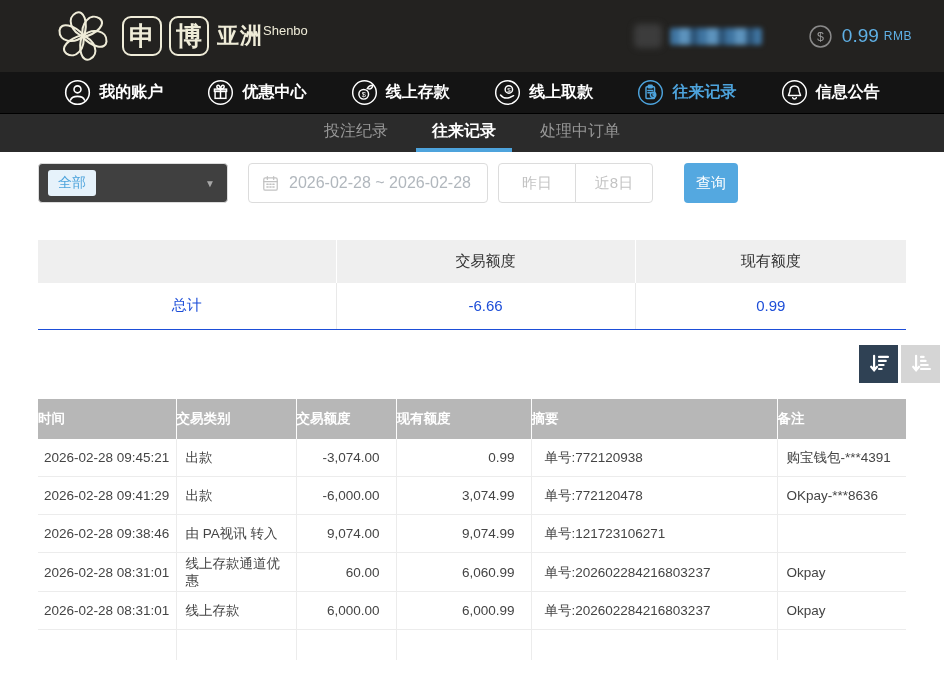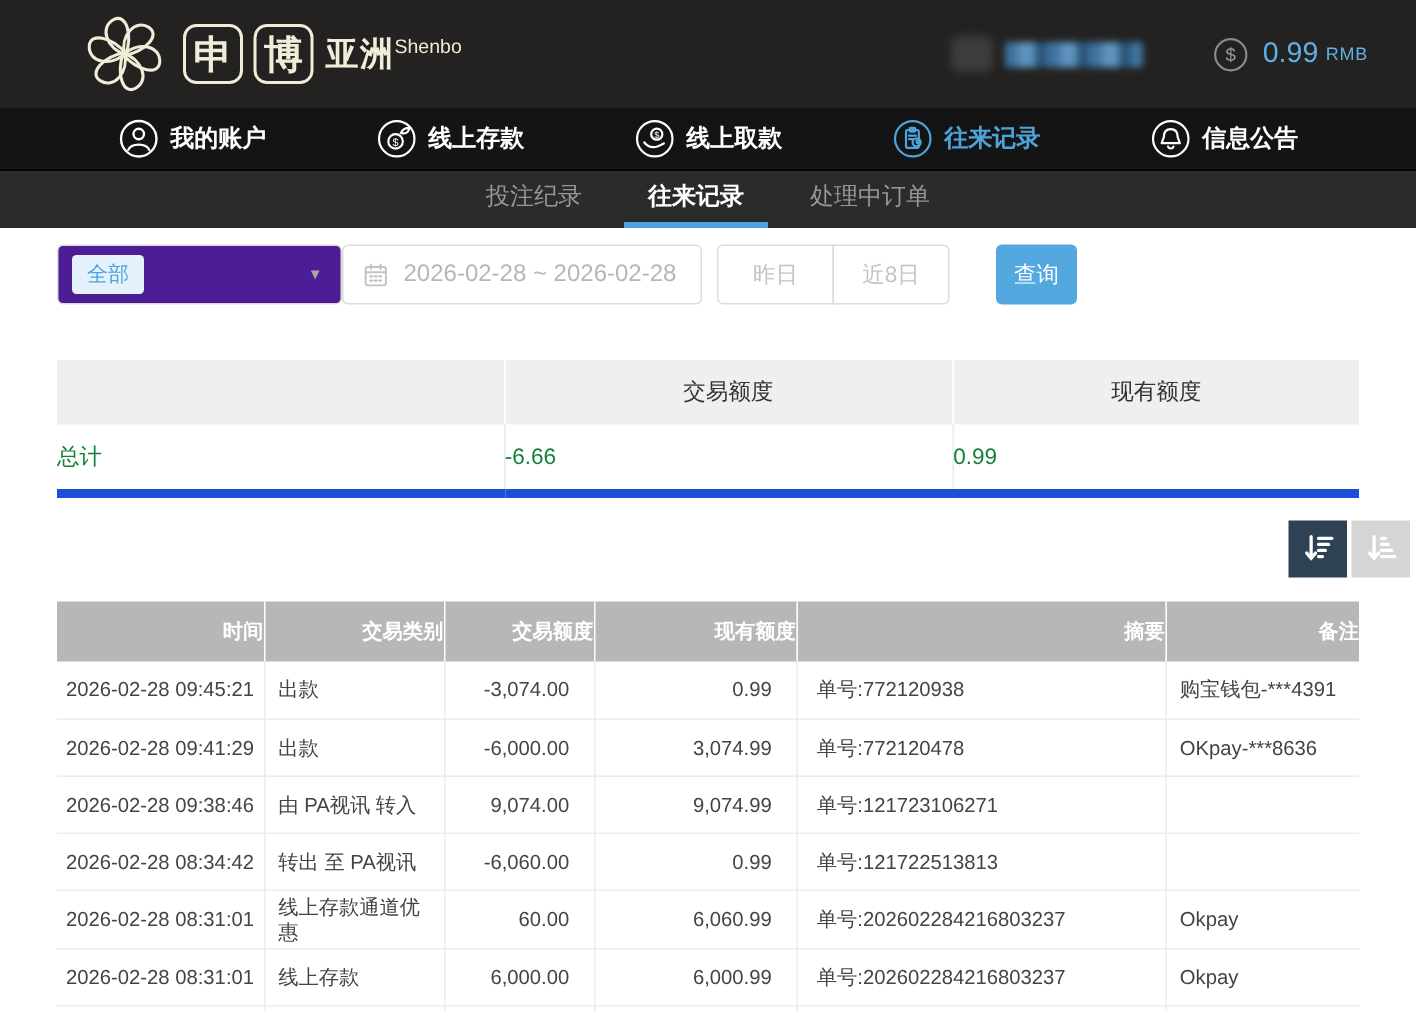--- a/index.html
+++ b/index.html
@@ -42,58 +42,58 @@
   .subtab { padding:0 16px; font-size:16px; color:#979797; display:flex; align-items:center;
             border-bottom:4px solid transparent; cursor:pointer;font-family:Liberation Serif, serif; }
   .subtab.active { color:#fff; font-weight:bold; border-bottom-color:#4da3dc; }
 
   
   .content { padding:0 38px; background:#fff; }
 
   .filter-row { margin-top:11px; height:40px; display:flex; align-items:center; }
   .type-select { width:190px; height:40px; border:1px solid #dcdcdc; border-radius:4px;
                  display:flex; align-items:center; justify-content:space-between;
-                 padding:0 12px 0 9px; cursor:pointer; background:#4c1d95; }
+                 padding:0 12px 0 9px; cursor:pointer; background:#404040; }
   .type-chip { background:#e6f2fb; color:#4da3dc; font-size:14px; padding:4px 10px; border-radius:3px; }
   .select-caret { color:#a7a7a7; font-size:10px; }
   .date-picker { width:240px; height:40px; border:1px solid #dcdcdc; border-radius:4px;
-                 display:flex; align-items:center; padding:0 12px; cursor:pointer; }
+                 margin-left:20px; display:flex; align-items:center; padding:0 12px; cursor:pointer; }
   .date-picker svg { width:19px; height:19px; margin-right:9px; }
   .date-text { color:#b1b7bd; font-size:16px; }
   .quick-group { display:flex; margin-left:10px; }
   .quick-btn { width:78px; height:40px; background:#fff; border:1px solid #dcdcdc; font-size:15px;
                color:#c3c3c3; cursor:pointer; margin-left:-1px; font-family:inherit; }
   .quick-btn:first-child { margin-left:0; border-radius:4px 0 0 4px; }
   .quick-btn:last-child { border-radius:0 4px 4px 0; }
   .quick-btn.active { border-color:#54a8e0; color:#54a8e0; position:relative; z-index:2; }
   .query-btn { width:54px; height:40px; margin-left:31px; background:#54a8e0; color:#fff;
                border:none; border-radius:4px; font-size:15px; cursor:pointer; font-family:inherit; }
 
   
   .summary-table { width:868px; margin-top:37px; border-collapse:collapse; table-layout:fixed; }
   .summary-table th { height:43px; background:#efefef; font-size:15px; font-weight:normal;
                       color:#333; text-align:center; border-right:1px solid #fff; }
   .summary-table th:last-child { border-right:none; }
-  .summary-table td { height:46px; font-size:15px; color:#15803d; text-align:left;
-                      border-bottom:6px solid #1d4ed8; border-right:1px solid #e9e9e9; }
+  .summary-table td { height:46px; font-size:15px; color:#1d4ed8; text-align:center;
+                      border-bottom:1px solid #1d4ed8; border-right:1px solid #e9e9e9; }
   .summary-table td:last-child { border-right:none; }
 
   
   .sort-row { margin-top:15px; height:38px; display:flex; justify-content:flex-end;
               gap:3px; margin-right:-34px; }
   .sort-btn { width:39px; height:38px; border:none; display:flex; align-items:center;
               justify-content:center; cursor:pointer; padding:0; }
   .sort-btn svg { width:24px; height:24px; }
   .sort-btn.desc { background:#2f4154; }
   .sort-btn.asc  { background:#d5d5d5; }
 
   
   .data-table { width:868px; margin-top:16px; border-collapse:collapse; table-layout:fixed; }
   .data-table th { height:40px; background:#b7b7b7; color:#fff; font-size:13.5px;
-                   font-weight:bold; text-align:right; border-right:1px solid #fdfdfd; }
+                   font-weight:bold; text-align:left; border-right:1px solid #fdfdfd; }
   .data-table th:last-child { border-right:none; }
   .data-table td { height:38px; font-size:13.5px; color:#444; border-bottom:1px solid #ececec;
                    border-right:1px solid #ececec; padding:2px 4px; line-height:17px;
                    overflow:hidden; }
   .data-table td:last-child { border-right:none; }
   .data-table td.c0 { padding-left:6px; }
   .data-table td.c1 { padding-left:9px;margin-left:28px; }
   .data-table td.c2, .data-table td.c3 { text-align:right; padding-right:16px; }
   .data-table td.c4 { padding-left:13px; }
   .data-table td.c5 { padding-left:9px; }
@@ -140,20 +140,30 @@
   </div>
 
   <nav class="main-nav">
     <div class="nav-item">
       <svg viewBox="0 0 24 24" fill="none" stroke="currentColor" stroke-width="1.4" stroke-linecap="round">
         <circle cx="12" cy="12" r="10.5"></circle>
           <circle cx="12" cy="9.2" r="3.1"></circle>
           <path d="M5.8 18.6c1.6-4.2 10.8-4.2 12.4 0"></path>
       </svg>
       <span class="nav-label">我的账户</span>
+    </div>
+    <div class="nav-item">
+      <svg viewBox="0 0 24 24" fill="none" stroke="currentColor" stroke-width="1.3" stroke-linecap="round">
+        <circle cx="12" cy="12" r="10.5"></circle>
+          <rect x="7.2" y="11" width="9.6" height="6.2"></rect>
+        <rect x="6.6" y="9" width="10.8" height="2"></rect>
+          <path d="M12 9v8.2"></path>
+        <path d="M12 9c-3.8 0-4-3.4-2.1-3.4C11.3 5.6 12 9 12 9zm0 0c3.8 0 4-3.4 2.1-3.4C12.7 5.6 12 9 12 9z"></path>
+      </svg>
+      <span class="nav-label">优惠中心</span>
     </div>
     <div class="nav-item">
       <svg viewBox="0 0 24 24" fill="none" stroke="currentColor" stroke-width="1.3" stroke-linecap="round">
         <circle cx="12" cy="12" r="10.5"></circle>
           <circle cx="11.3" cy="13.6" r="4.3"></circle>
         <text x="11.3" y="16" text-anchor="middle" font-size="6.5" fill="currentColor" stroke="none" font-family="Liberation Sans, sans-serif">$</text>
         <path d="M14.5 8.5c1-2.5 3.5-3 5-3-.3 1.8-1.5 4.2-5 3z"></path>
       </svg>
       <span class="nav-label">线上存款</span>
     </div>
@@ -290,28 +300,20 @@
           </tr>
           <tr>
             <td class="c0">2026-02-28 09:38:46</td>
             <td class="c1">由 PA视讯 转入</td>
             <td class="c2">9,074.00</td>
             <td class="c3">9,074.99</td>
             <td class="c4">单号:121723106271</td>
             <td class="c5"></td>
           </tr>
           <tr>
-            <td class="c0">2026-02-28 08:34:42</td>
-            <td class="c1">转出 至 PA视讯</td>
-            <td class="c2">-6,060.00</td>
-            <td class="c3">0.99</td>
-            <td class="c4">单号:121722513813</td>
-            <td class="c5"></td>
-          </tr>
-          <tr>
             <td class="c0">2026-02-28 08:31:01</td>
             <td class="c1">线上存款通道优惠</td>
             <td class="c2">60.00</td>
             <td class="c3">6,060.99</td>
             <td class="c4">单号:202602284216803237</td>
             <td class="c5">Okpay</td>
           </tr>
           <tr>
             <td class="c0">2026-02-28 08:31:01</td>
             <td class="c1">线上存款</td>

